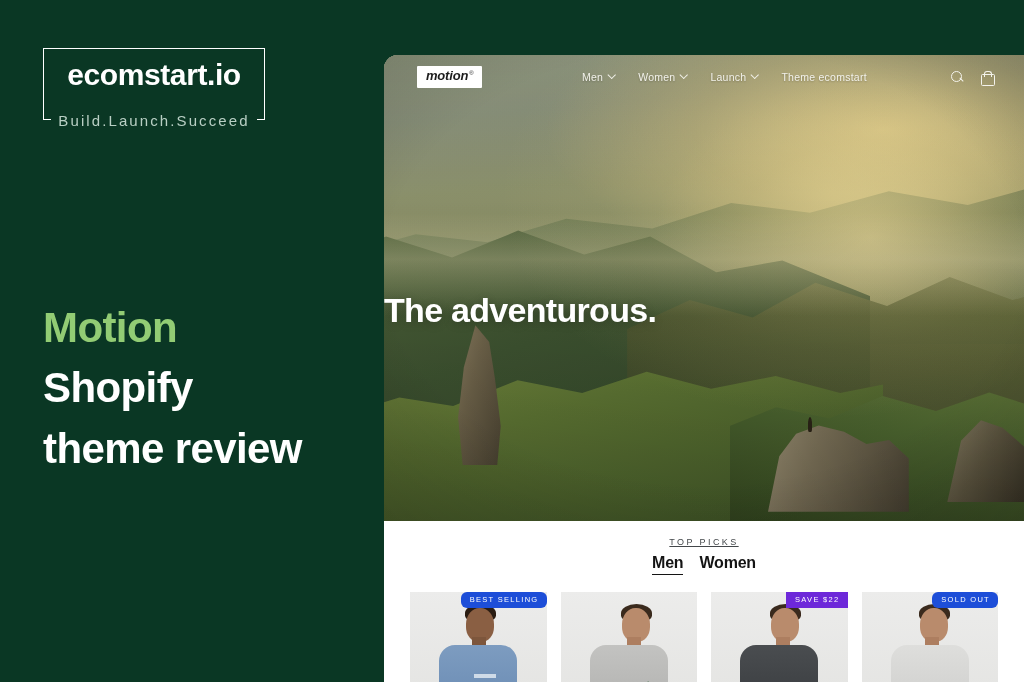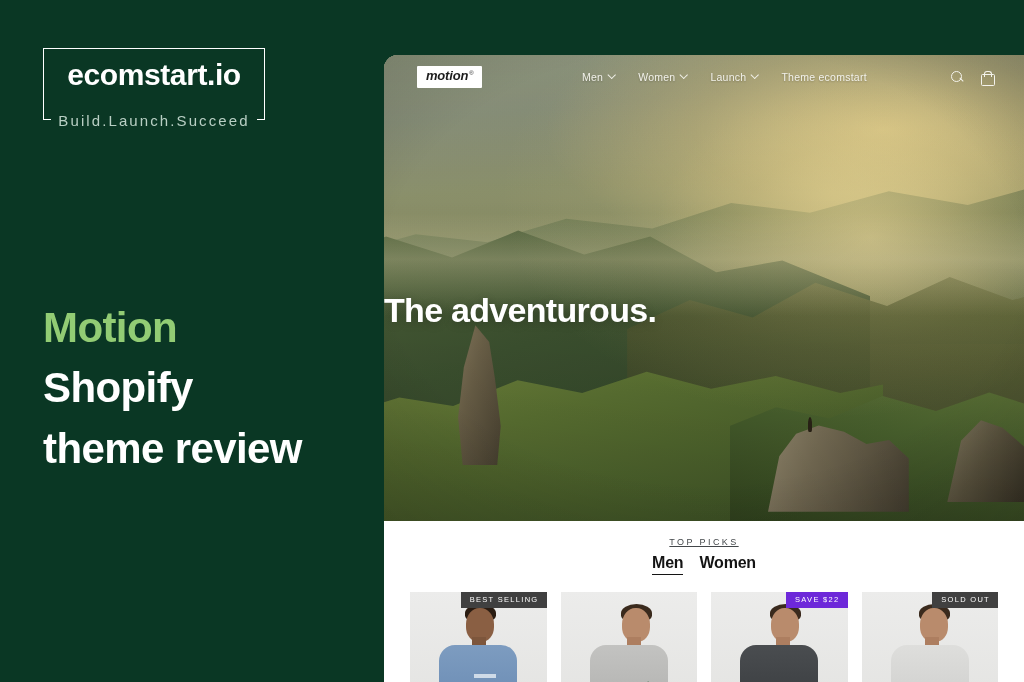--- a/index.html
+++ b/index.html
@@ -469,21 +469,21 @@
     position: absolute;
     top: 0; right: 0;
     font-size: 7.5px;
     letter-spacing: 1.3px;
     color: #ffffff;
     padding: 4px 8px 4px 9px;
     line-height: 1;
     z-index: 2;
     white-space: nowrap;
   }
-  .badge-dark { background: #404040; }
+  .badge-dark { background: #1d4ed8; border-radius: 6px; }
   .badge-sale { background: #6d28d9; }
 </style>
 </head>
 <body>
 
 <div class="stage">
 
   <div class="left-panel">
 
     <div class="logo-block">

